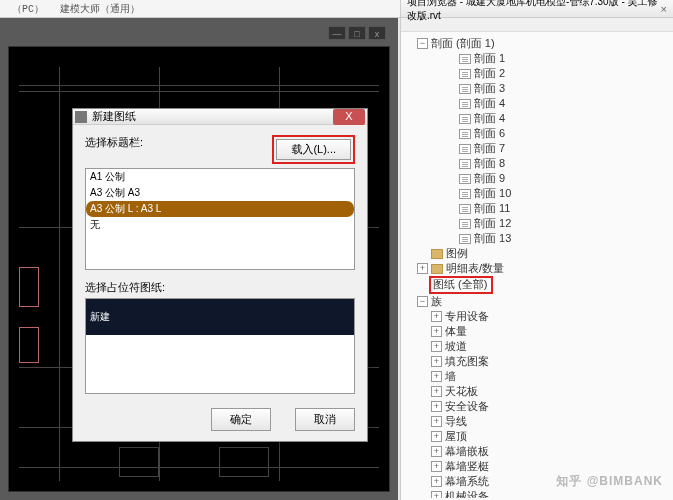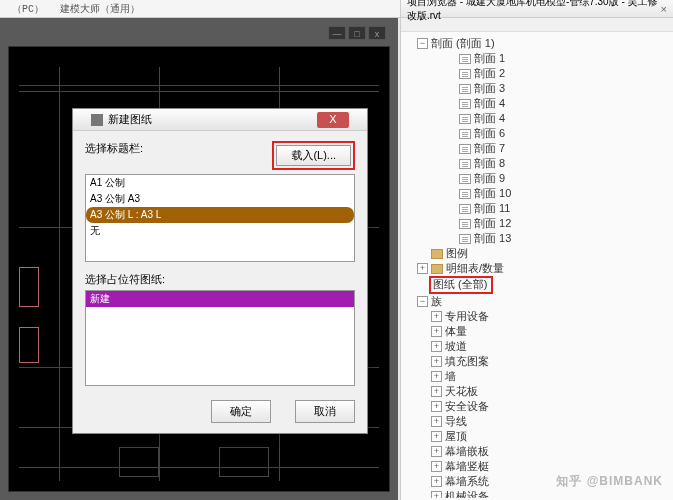--- a/index.html
+++ b/index.html
@@ -12,38 +12,38 @@
   .cad-viewport { position: absolute; top: 28px; left: 8px; right: 8px; bottom: 8px; background: #000; border: 1px solid #333; }
   .cad-window-controls { position: absolute; top: 8px; right: 12px; display: flex; gap: 2px; }
   .cad-window-controls span { width: 18px; height: 14px; background: #333; color: #999; text-align: center; font-size: 9px; line-height: 14px; border: 1px solid #555; }
   
   .cad-lines { position: absolute; inset: 20px 10px 10px 10px; }
   .cad-lines .hline { position: absolute; height: 1px; background: #444; left: 0; right: 0; }
   .cad-lines .vline { position: absolute; width: 1px; background: #444; top: 0; bottom: 0; }
   .cad-lines .block { position: absolute; border: 1px solid #444; }
   
   .dialog { position: absolute; top: 108px; left: 72px; width: 296px; background: #f0f0f0; border: 1px solid #888; box-shadow: 2px 2px 10px rgba(0,0,0,0.4); }
-  .dialog-title { background: linear-gradient(#fdfdfd, #e4e4e4); height: 22px; display: flex; align-items: center; padding: 0 18px; border-bottom: 1px solid #ccc; }
+  .dialog-title { background: linear-gradient(#fdfdfd, #e4e4e4); height: 16px; display: flex; align-items: center; padding: 0 2px; border-bottom: 1px solid #ccc; }
   .dialog-title .icon { width: 12px; height: 12px; background: #777; margin-right: 5px; }
   .dialog-title .text { flex: 1; font-size: 11px; }
   .dialog-title .close { width: 32px; height: 16px; background: #c75050; color: #fff; text-align: center; font-size: 11px; line-height: 14px; border-radius: 2px; cursor: pointer; }
   
   .dialog-body { padding: 10px 12px 8px 12px; }
   .dialog-row { display: flex; align-items: flex-start; margin-bottom: 4px; }
   .dialog-label { font-size: 11px; margin-bottom: 3px; }
   .load-btn-wrap { margin-left: auto; }
   .load-btn { padding: 2px 14px; background: linear-gradient(#fefefe,#e8e8e8); border: 1px solid #999; font-size: 11px; cursor: pointer; }
   .red-highlight { border: 2px solid #d22; padding: 2px; display: inline-block; }
   
-  .listbox { width: 100%; height: 88px; border: 1px solid #999; background: #fff; font-size: 10px; overflow: hidden; }
+  .listbox { width: 100%; height: 102px; border: 1px solid #999; background: #fff; font-size: 10px; overflow: hidden; }
   .listbox .item { padding: 1px 4px; white-space: nowrap; }
   .listbox .item.selected { background: #a16207; color: #fff; border-radius: 7px; }
   
   .listbox.small { height: 96px; }
-  .listbox.small .item.sel2 { background: #a21caf; color: #fff; padding: 1px 4px; }
+  .listbox.small .item.sel2 { background: #0f172a; color: #fff; padding: 11px 4px; }
   
   .dialog-buttons { display: flex; justify-content: flex-end; gap: 24px; padding: 6px 12px 10px; }
   .dlg-btn { padding: 3px 18px; background: linear-gradient(#fefefe,#e6e6e6); border: 1px solid #999; font-size: 11px; cursor: pointer; }
   
   .right-panel { position: absolute; top: 0; right: 0; width: 273px; height: 500px; background: #fafafa; border-left: 1px solid #ccc; }
   .panel-header { height: 18px; background: linear-gradient(#f8f8f8,#e8e8e8); border-bottom: 1px solid #ccc; font-size: 10px; padding: 2px 6px; display: flex; align-items: center; }
   .panel-header .close-x { margin-left: auto; cursor: pointer; font-size: 11px; color: #666; }
   .panel-toolbar { height: 14px; background: #f0f0f0; border-bottom: 1px solid #ddd; }
   
   .tree { padding: 4px 2px; font-size: 11px; color: #333; height: 466px; overflow: hidden; }

